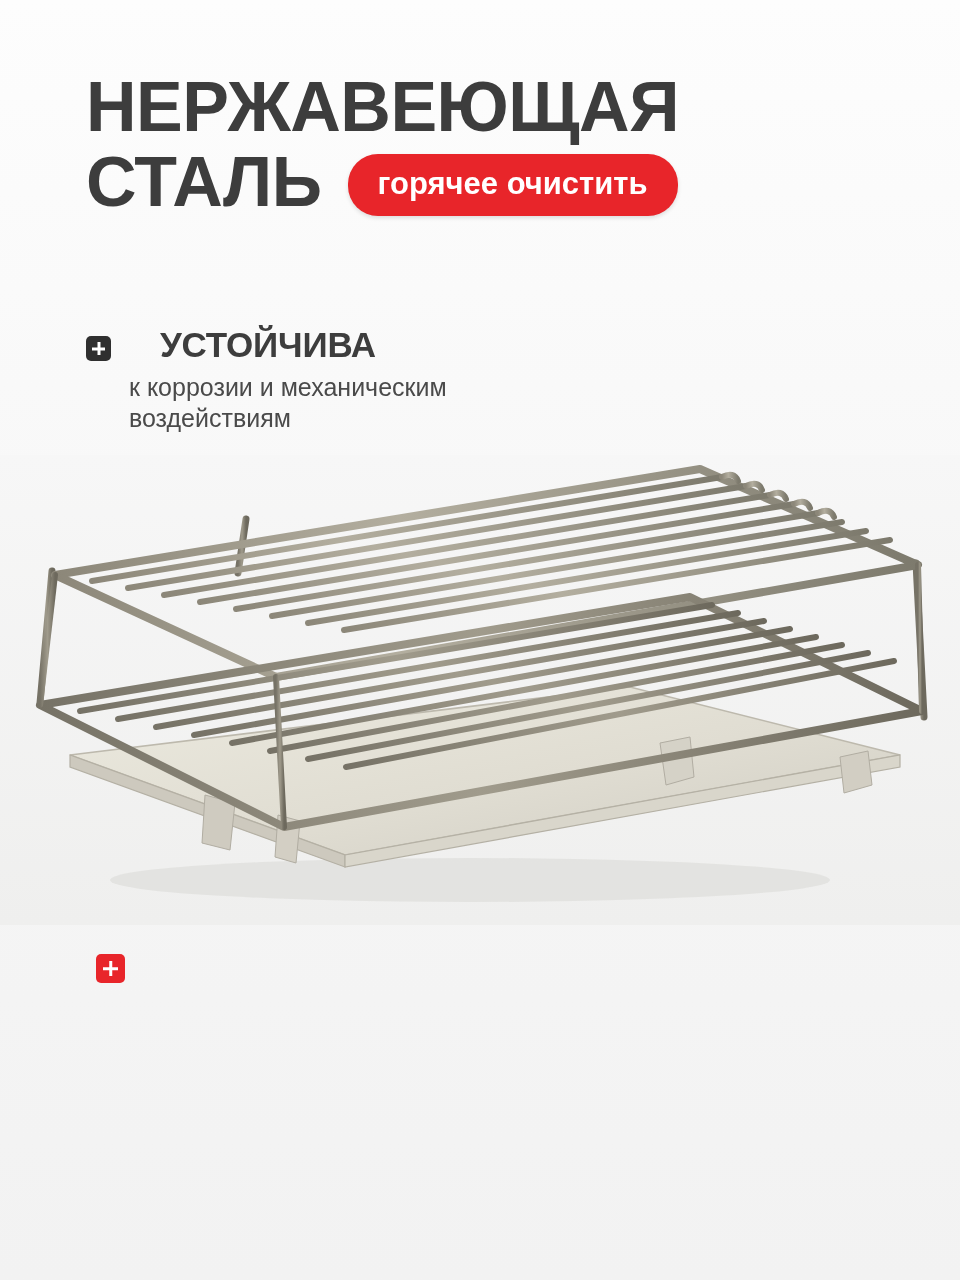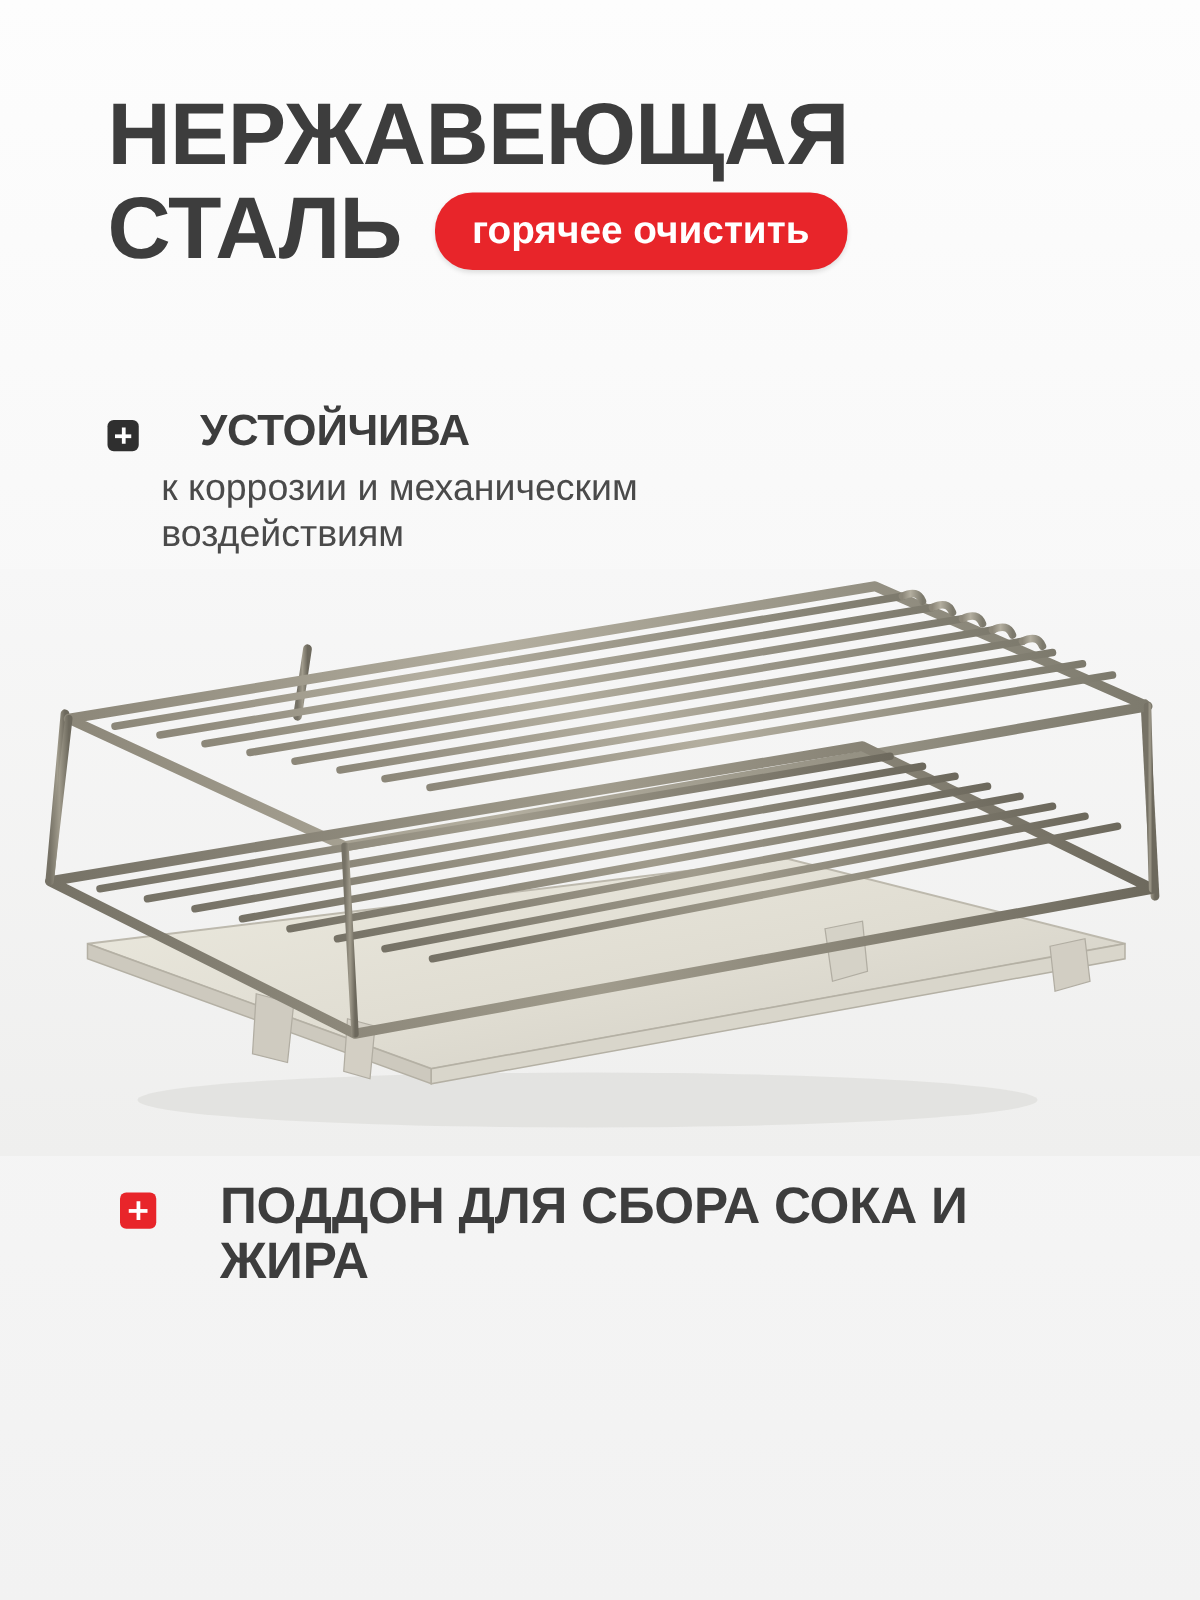--- a/index.html
+++ b/index.html
@@ -116,21 +116,21 @@
     color: #3d3d3d;
     line-height: 1.05;
     letter-spacing: -0.2px;
     margin-left: 31px;
   }
   .feature-bottom .feature-title {
     font-size: 41px;
     line-height: 1.08;
   }
   .feature-sub {
-    font-size: 30px;
+    font-size: 25px;
     color: #4a4a4a;
     line-height: 1.25;
     margin-top: 8px;
     max-width: 470px;
   }
   .feature-bottom .feature-sub {
     font-size: 31px;
     font-weight: bold;
     color: #3d3d3d;
     margin-top: 22px;
@@ -259,17 +259,16 @@
         <path d="M276,222 L284,372"></path>
         <path d="M918,110 L922,256"></path>
         <path d="M55,120 L40,250"></path>
       </g>
     </svg>
   </div>
 
   <div class="feature feature-bottom">
     <span class="plus-icon red"></span>
     <div class="feature-text">
-      <div class="feature-title">ПОДДОН ДЛЯ СБОРА СОКА И ЖИРА</div>
     </div>
   </div>
 
 </div>
 
 </body></html>

